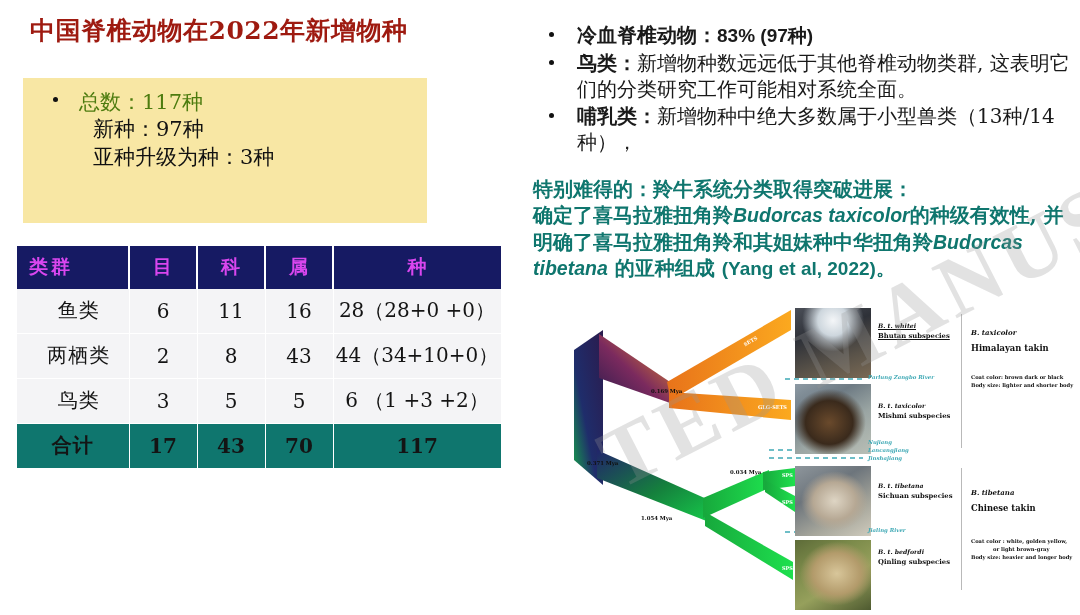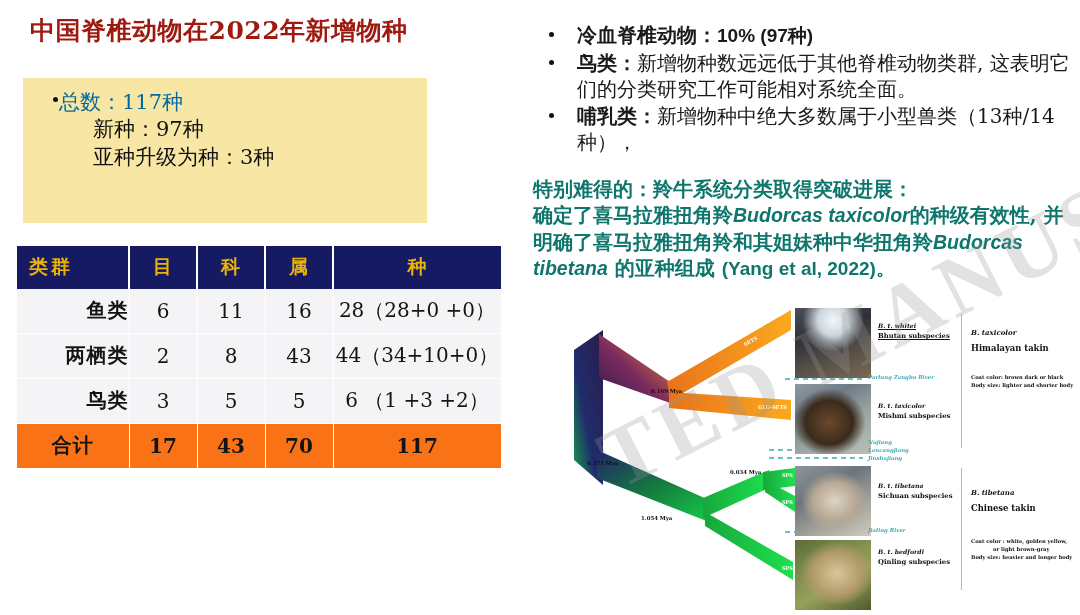--- a/index.html
+++ b/index.html
@@ -23,52 +23,52 @@
   }
 
   .yellow-box{
     position:absolute;left:23px;top:78px;width:404px;height:145px;
     background:#f8e7a4;
     box-shadow:0 0 0 0 transparent;
   }
   .yb-list{margin:0;padding:10px 0 0 0;list-style:none;}
   .yb-first{
     position:relative;
-    font-size:21px;color:#0369a1;padding-left:36px;line-height:1.35;
+    font-size:21px;color:#4d7c0f;padding-left:56px;line-height:1.35;
     font-family:"DejaVu Serif","Liberation Serif",serif;
   }
   .yb-first .dot{
     position:absolute;left:30px;top:9px;width:5px;height:5px;border-radius:50%;
     background:#111;
   }
   .yb-sub{
     font-size:21px;color:#111;padding-left:70px;line-height:1.32;
     font-family:"DejaVu Serif","Liberation Serif",serif;
   }
 
   
   .tbl-wrap{position:absolute;left:17px;top:246px;width:484px;}
   table.stat{border-collapse:collapse;width:484px;table-layout:fixed;
     font-family:"DejaVu Serif","Liberation Serif",serif;}
   table.stat thead th{
-    background:#161a63;color:#eab308;font-size:19px;font-weight:700;
+    background:#161a63;color:#d946ef;font-size:19px;font-weight:700;
     padding:8px 0 9px 0;text-align:center;
     border-right:2px solid #ffffff;
     letter-spacing:1px;
   }
   table.stat thead th:last-child{border-right:none;}
   table.stat thead th.first{text-align:left;padding-left:12px;letter-spacing:3px;}
   table.stat tbody td{
     background:#f4f4f6;color:#141414;font-size:20px;
     padding:8px 0 9px 0;text-align:center;
     border-bottom:1px solid #ffffff;
     border-right:1px solid #ffffff;
   }
-  table.stat tbody td.first{text-align:right;padding-left:12px;letter-spacing:1px;font-weight:bold;}
-  table.stat tbody tr.total td{font-weight:700;background:#f97316;}
+  table.stat tbody td.first{text-align:center;padding-left:12px;letter-spacing:1px;}
+  table.stat tbody tr.total td{font-weight:700;background:#0f766e;}
   table.stat tbody tr.total td.first{text-align:center;padding-left:0;}
   table.stat tbody tr:last-child td{border-bottom:none;}
   .c-group{width:112px;}
   .c-num{width:68px;}
   .c-species{width:168px;}
 
   
   .right-col{position:absolute;left:525px;top:0;width:555px;height:615px;}
 
   .bullets{margin:0;padding:0;list-style:none;position:absolute;left:8px;top:22px;width:545px;}
@@ -231,21 +231,21 @@
         </tbody>
       </table>
     </div>
   </div>
 
   <div class="right-col">
 
     <ul class="bullets">
       <li>
         <span class="dot"></span>
-        <b>冷血脊椎动物：</b><span class="lat">10% (97种)</span>
+        <b>冷血脊椎动物：</b><span class="lat">83% (97种)</span>
       </li>
       <li>
         <span class="dot"></span>
         <b>鸟类：</b><span>新增物种数远远低于其他脊椎动物类群, 这表明它们的分类研究工作可能相对系统全面。</span>
       </li>
       <li>
         <span class="dot"></span>
         <b>哺乳类：</b><span>新增物种中绝大多数属于小型兽类（13种/14种），</span>
       </li>
     </ul>

